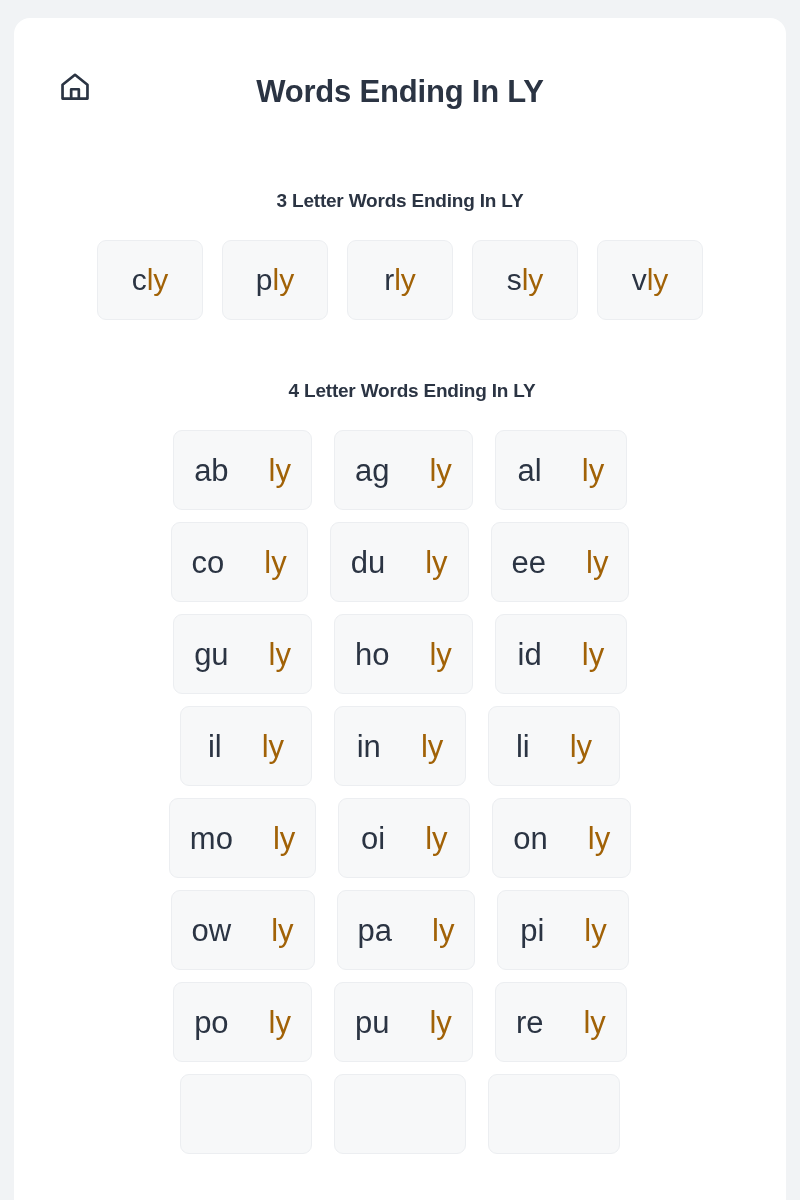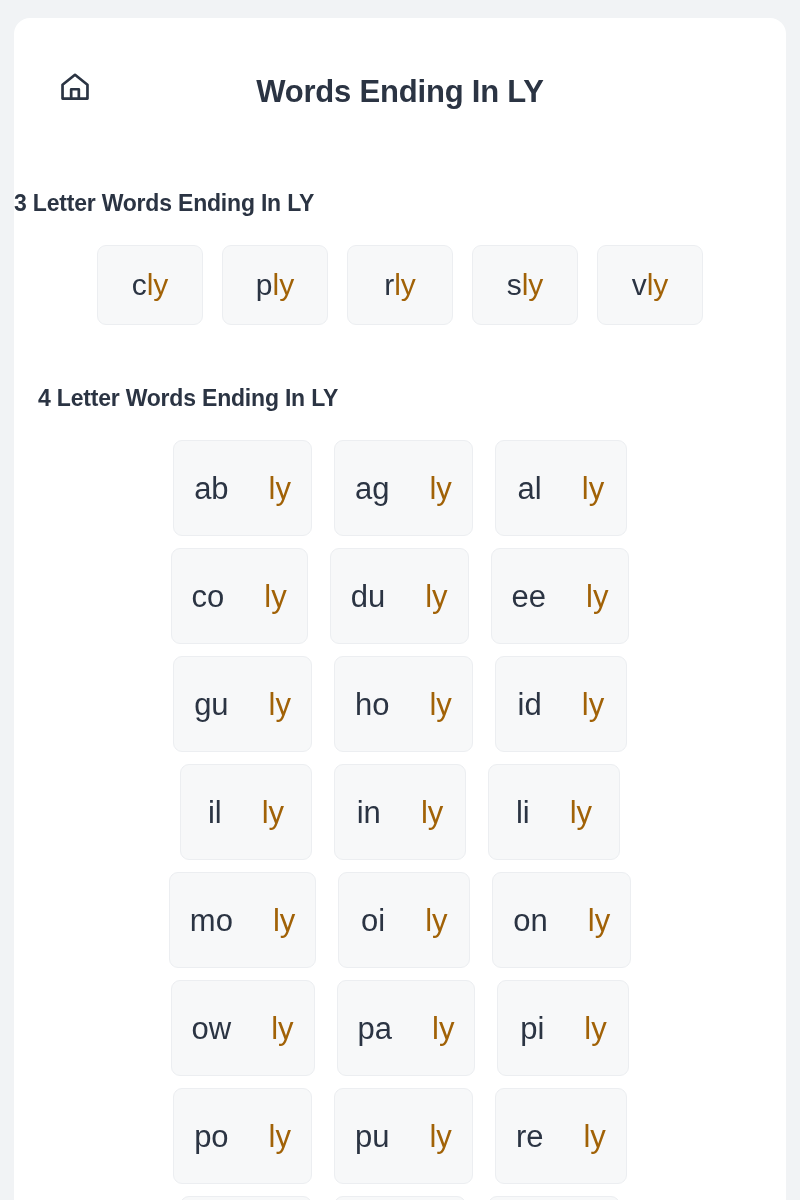--- a/index.html
+++ b/index.html
@@ -53,22 +53,22 @@
     text-align: center;
     font-size: 31px;
     font-weight: bold;
     color: #2b3443;
     letter-spacing: -0.2px;
   }
   
   .section { margin-top: 0; }
   .section-title {
     margin: 0;
-    text-align: left;
-    font-size: 23px;
+    text-align: center;
+    font-size: 19px;
     font-weight: bold;
     color: #2b3443;
     letter-spacing: -0.2px;
   }
   .section-3 .section-title { padding-top: 62px; }
   .section-4 .section-title { padding-top: 60px; padding-left: 24px; }
   .word-grid {
     display: flex;
     flex-wrap: wrap;
     justify-content: center;
@@ -94,21 +94,21 @@
     font-size: 30px;
     color: #2b3443;
     line-height: 1;
     padding: 0 20px;
     cursor: pointer;
     text-decoration: none;
     white-space: nowrap;
   }
   .section-4 .word-chip {
     min-width: 132px;
-    height: 96px;
+    height: 80px;
     font-size: 31px;
     gap: 40px;
   }
   .word-chip .stem { color: #2b3443; }
   .word-chip .suffix { color: #a16207; }
 </style>
 </head>
 <body>
 
 <div class="page">

